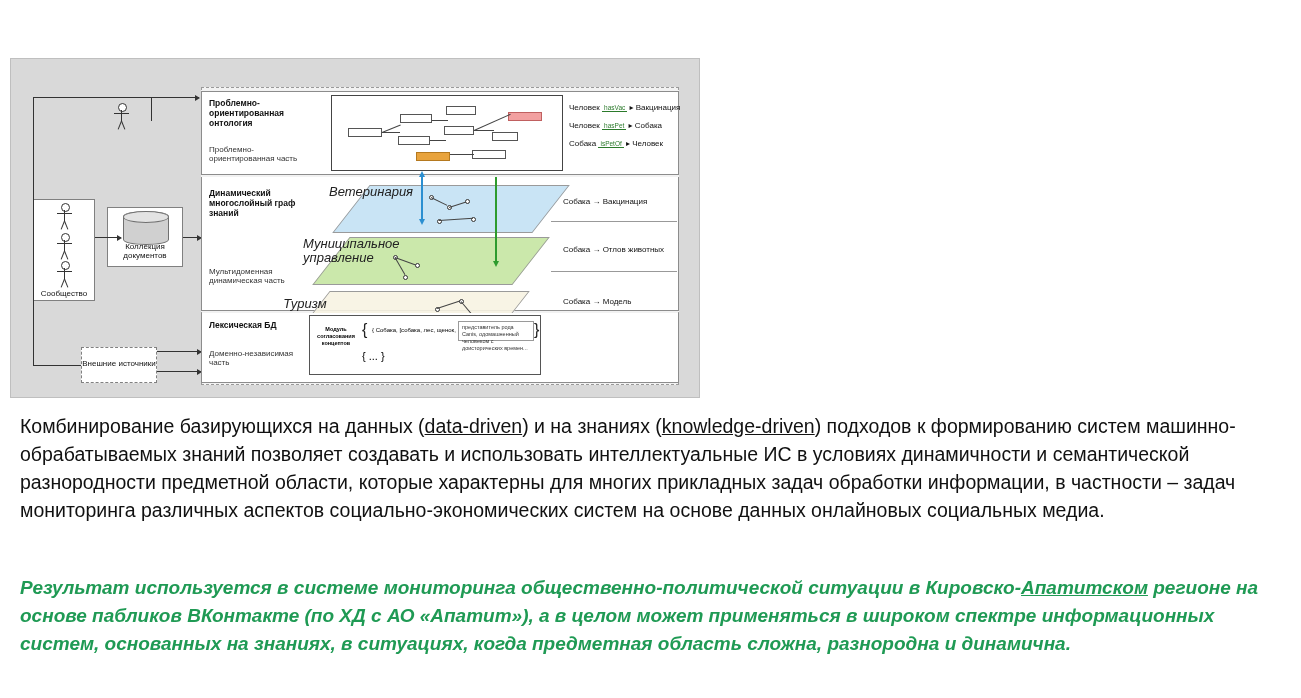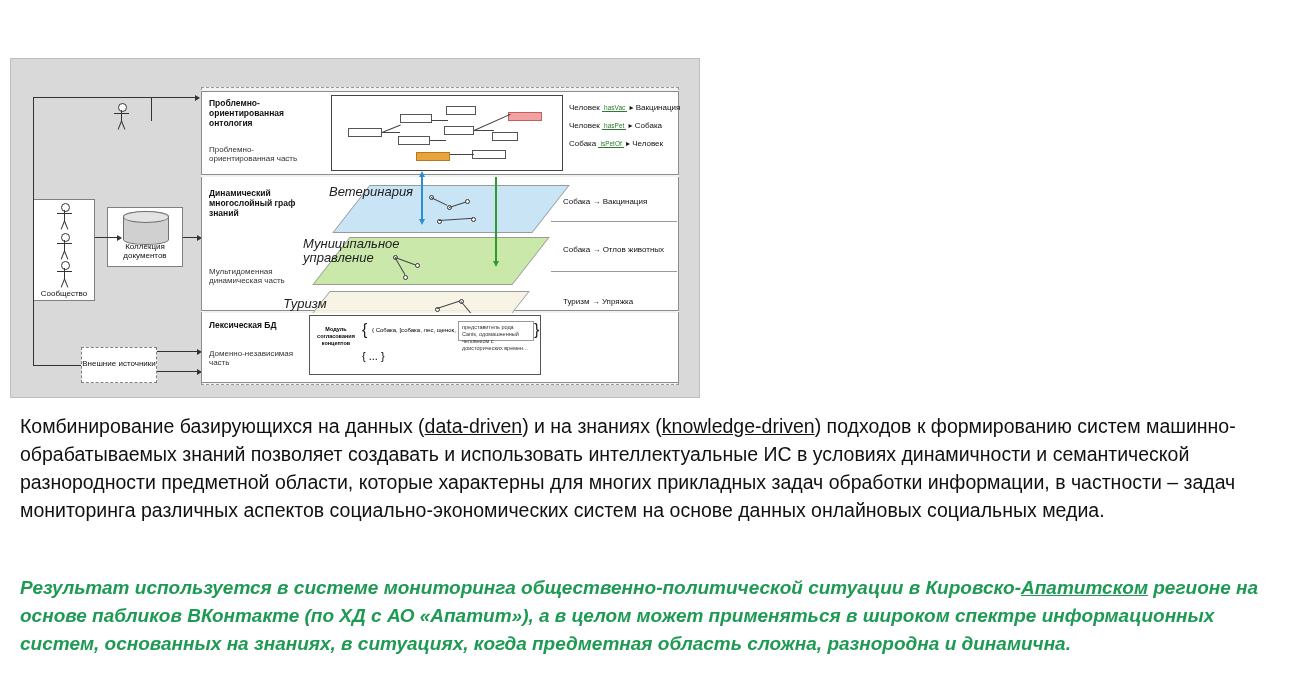--- a/index.html
+++ b/index.html
@@ -465,21 +465,21 @@
       <div class="vblu" style="left:410px; top:118px; height:42px;"></div>
       <div class="vgrn" style="left:484px; top:118px; height:84px;"></div>
 
       <div class="tag" style="left:552px; top:138px;">
         <span>Собака → Вакцинация</span>
       </div>
       <div class="tag" style="left:552px; top:186px;">
         <span>Собака → Отлов животных</span>
       </div>
       <div class="tag" style="left:552px; top:238px;">
-        <span>Туризм → Упряжка</span>
+        <span>Собака → Модель</span>
       </div>
       <div class="line-plain" style="left:540px; top:162px; width:126px; height:1px; background:#999;"></div>
       <div class="line-plain" style="left:540px; top:212px; width:126px; height:1px; background:#999;"></div>
       <div class="line-plain" style="left:540px; top:258px; width:126px; height:1px; background:#999;"></div>
 
       <div class="sect" style="left:190px; top:254px; width:478px; height:70px; border-top:none;"></div>
       <div class="sect-title" style="left:198px; top:262px; width:96px;">
         <span>Лексическая БД</span>
       </div>
       <div class="sect-sub" style="left:198px; top:290px; width:96px;">

